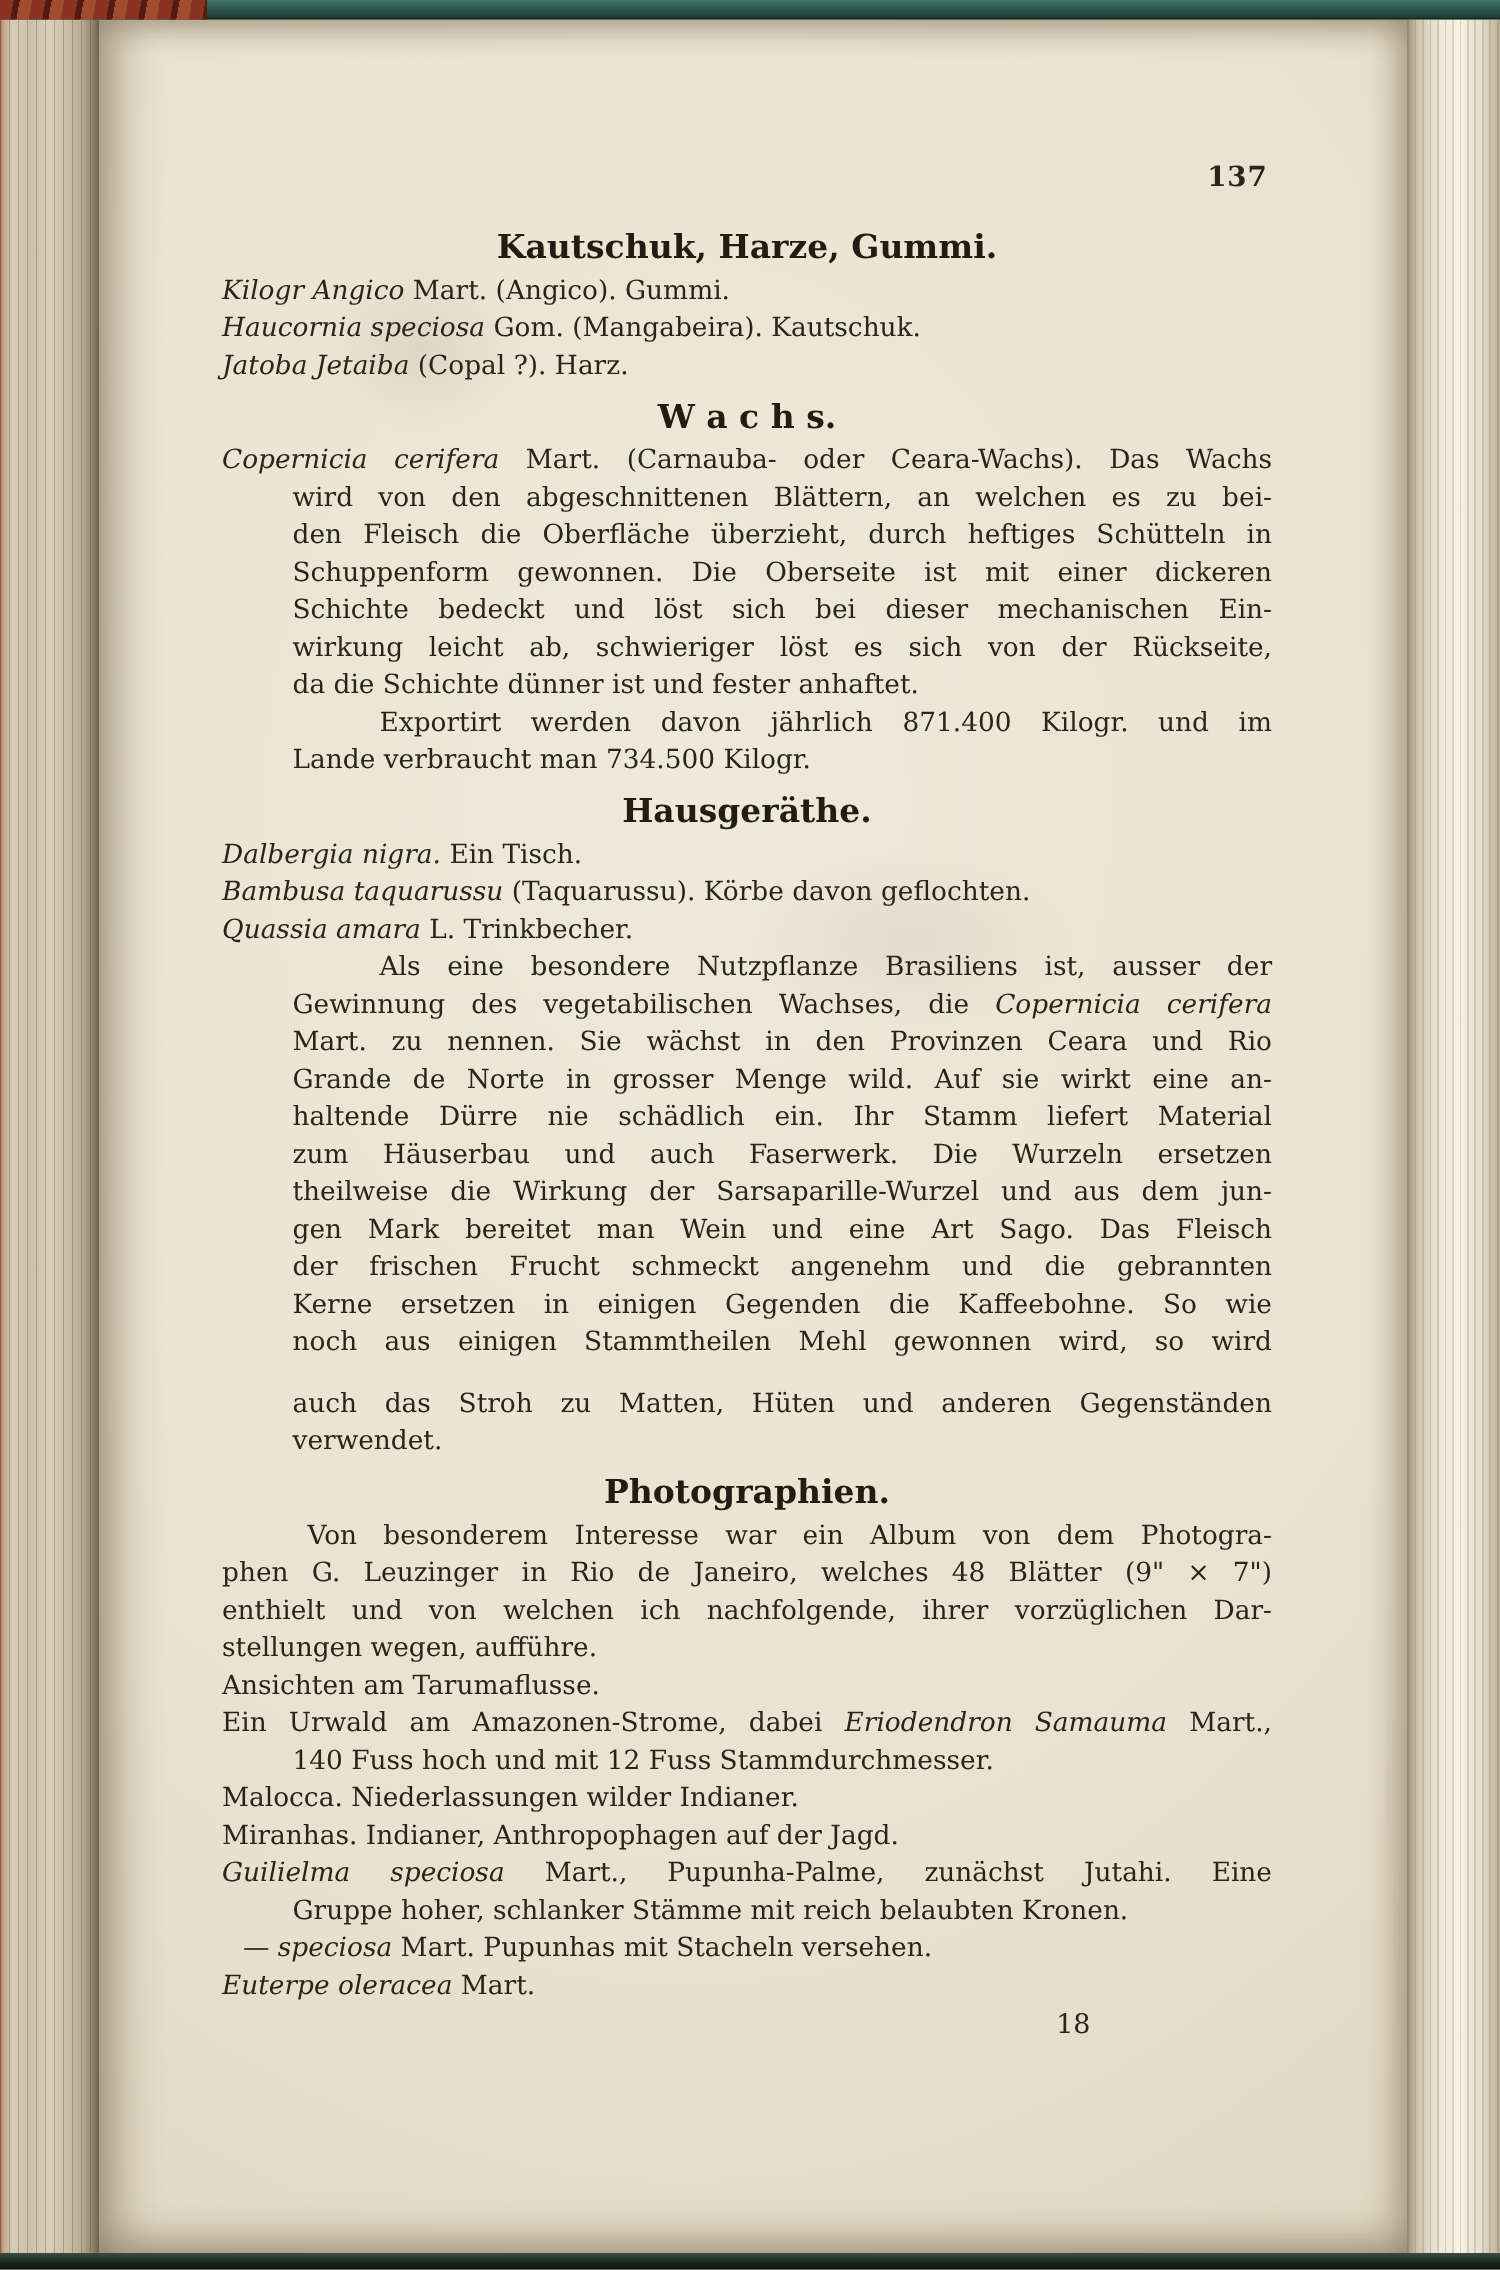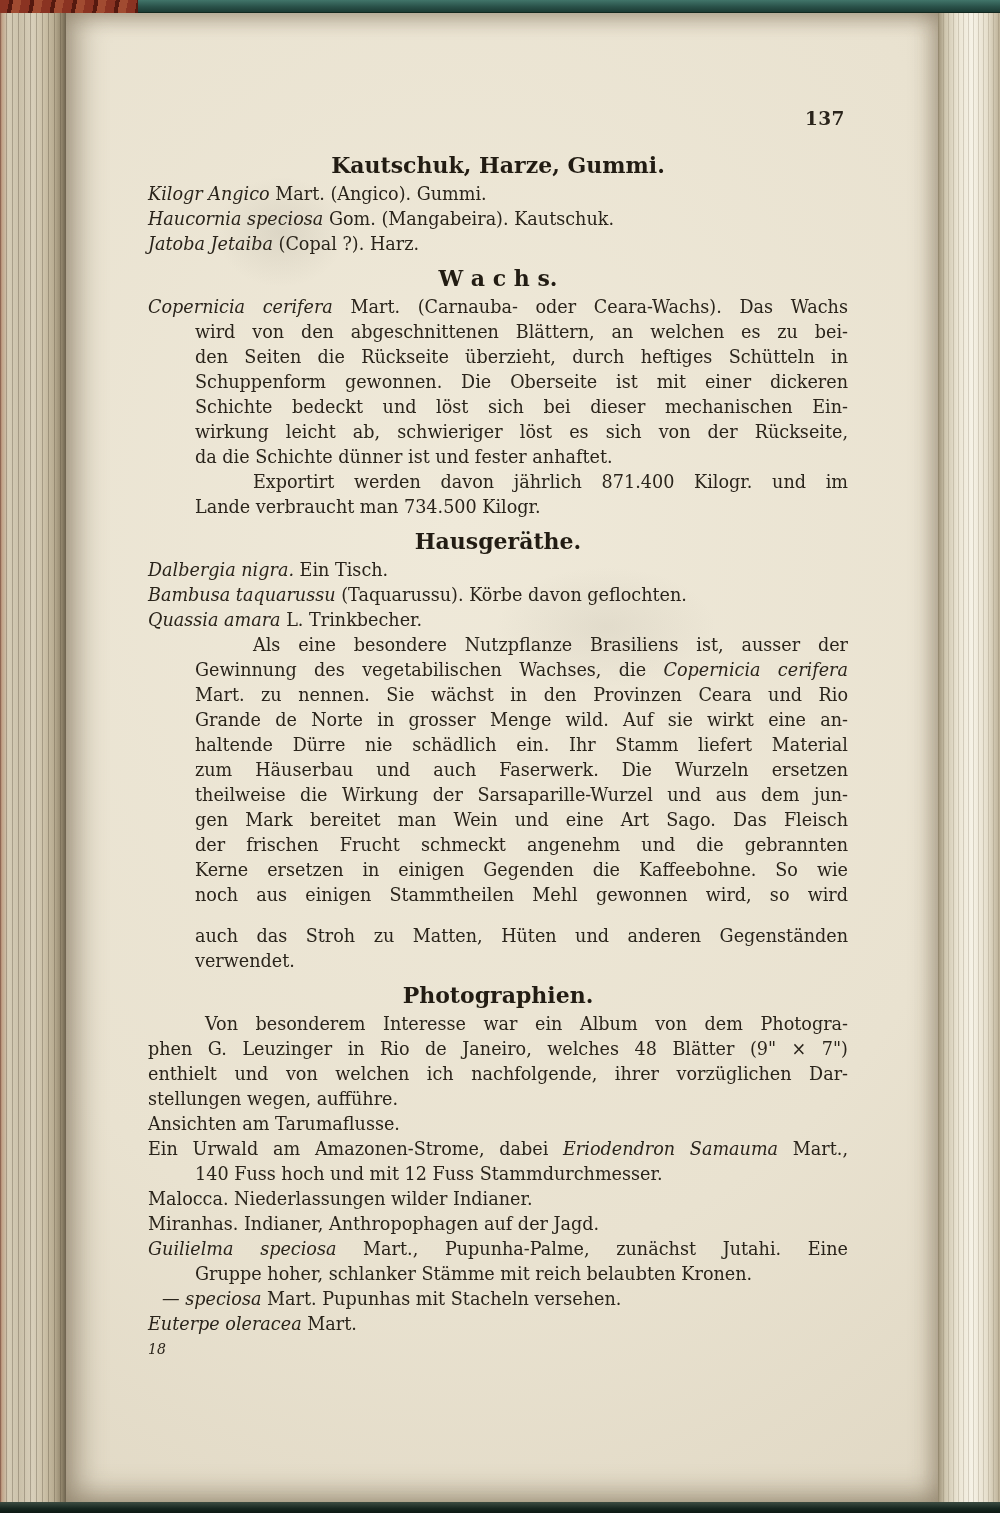--- a/index.html
+++ b/index.html
@@ -81,25 +81,25 @@
     line-height:25px;
     text-align:left;
     min-height:25px;
   }
   .line.just {
     text-align:justify;
     text-align-last:justify;
   }
   .it { font-style:italic; }
   .sig {
+    text-align:right;
     padding-right:121px;
-    font-size:14px;
+    font-size:18px;
     line-height:25px;
     margin-top:0;
-    font-style:italic;
   }
 </style>
 </head>
 <body>
 
 <div class="top-edge"></div>
 <div class="top-edge-red"></div>
 <div class="left-edges"></div>
 <div class="right-edges"></div>
 <div class="bottom-edge"></div>
@@ -115,21 +115,21 @@
       <div class="heading">Kautschuk, Harze, Gummi.</div>
       <div class="tblock">
         <div class="line" style="padding-left: 0px;"><span class="it">Kilogr Angico</span><span> Mart. (Angico). Gummi.</span></div>
         <div class="line" style="padding-left: 0px;"><span class="it">Haucornia speciosa</span><span> Gom. (Mangabeira). Kautschuk.</span></div>
         <div class="line" style="padding-left: 0px;"><span class="it">Jatoba Jetaiba</span><span> (Copal ?). Harz.</span></div>
       </div>
       <div class="heading">W a c h s.</div>
       <div class="tblock">
         <div class="line just" style="padding-left: 0px;"><span class="it">Copernicia cerifera</span><span> Mart. (Carnauba- oder Ceara-Wachs). Das Wachs</span></div>
         <div class="line just" style="padding-left: 47px;"><span>wird von den abgeschnittenen Blättern, an welchen es zu bei-</span></div>
-        <div class="line just" style="padding-left: 47px;"><span>den Seiten die Rückseite überzieht, durch heftiges Schütteln in</span></div>
+        <div class="line just" style="padding-left: 47px;"><span>den Fleisch die Oberfläche überzieht, durch heftiges Schütteln in</span></div>
         <div class="line just" style="padding-left: 47px;"><span>Schuppenform gewonnen. Die Oberseite ist mit einer dickeren</span></div>
         <div class="line just" style="padding-left: 47px;"><span>Schichte bedeckt und löst sich bei dieser mechanischen Ein-</span></div>
         <div class="line just" style="padding-left: 47px;"><span>wirkung leicht ab, schwieriger löst es sich von der Rückseite,</span></div>
         <div class="line" style="padding-left: 47px;"><span>da die Schichte dünner ist und fester anhaftet.</span></div>
       </div>
       <div class="tblock">
         <div class="line just" style="padding-left: 105px;"><span>Exportirt werden davon jährlich 871.400 Kilogr. und im</span></div>
         <div class="line" style="padding-left: 47px;"><span>Lande verbraucht man 734.500 Kilogr.</span></div>
       </div>
       <div class="heading">Hausgeräthe.</div>

